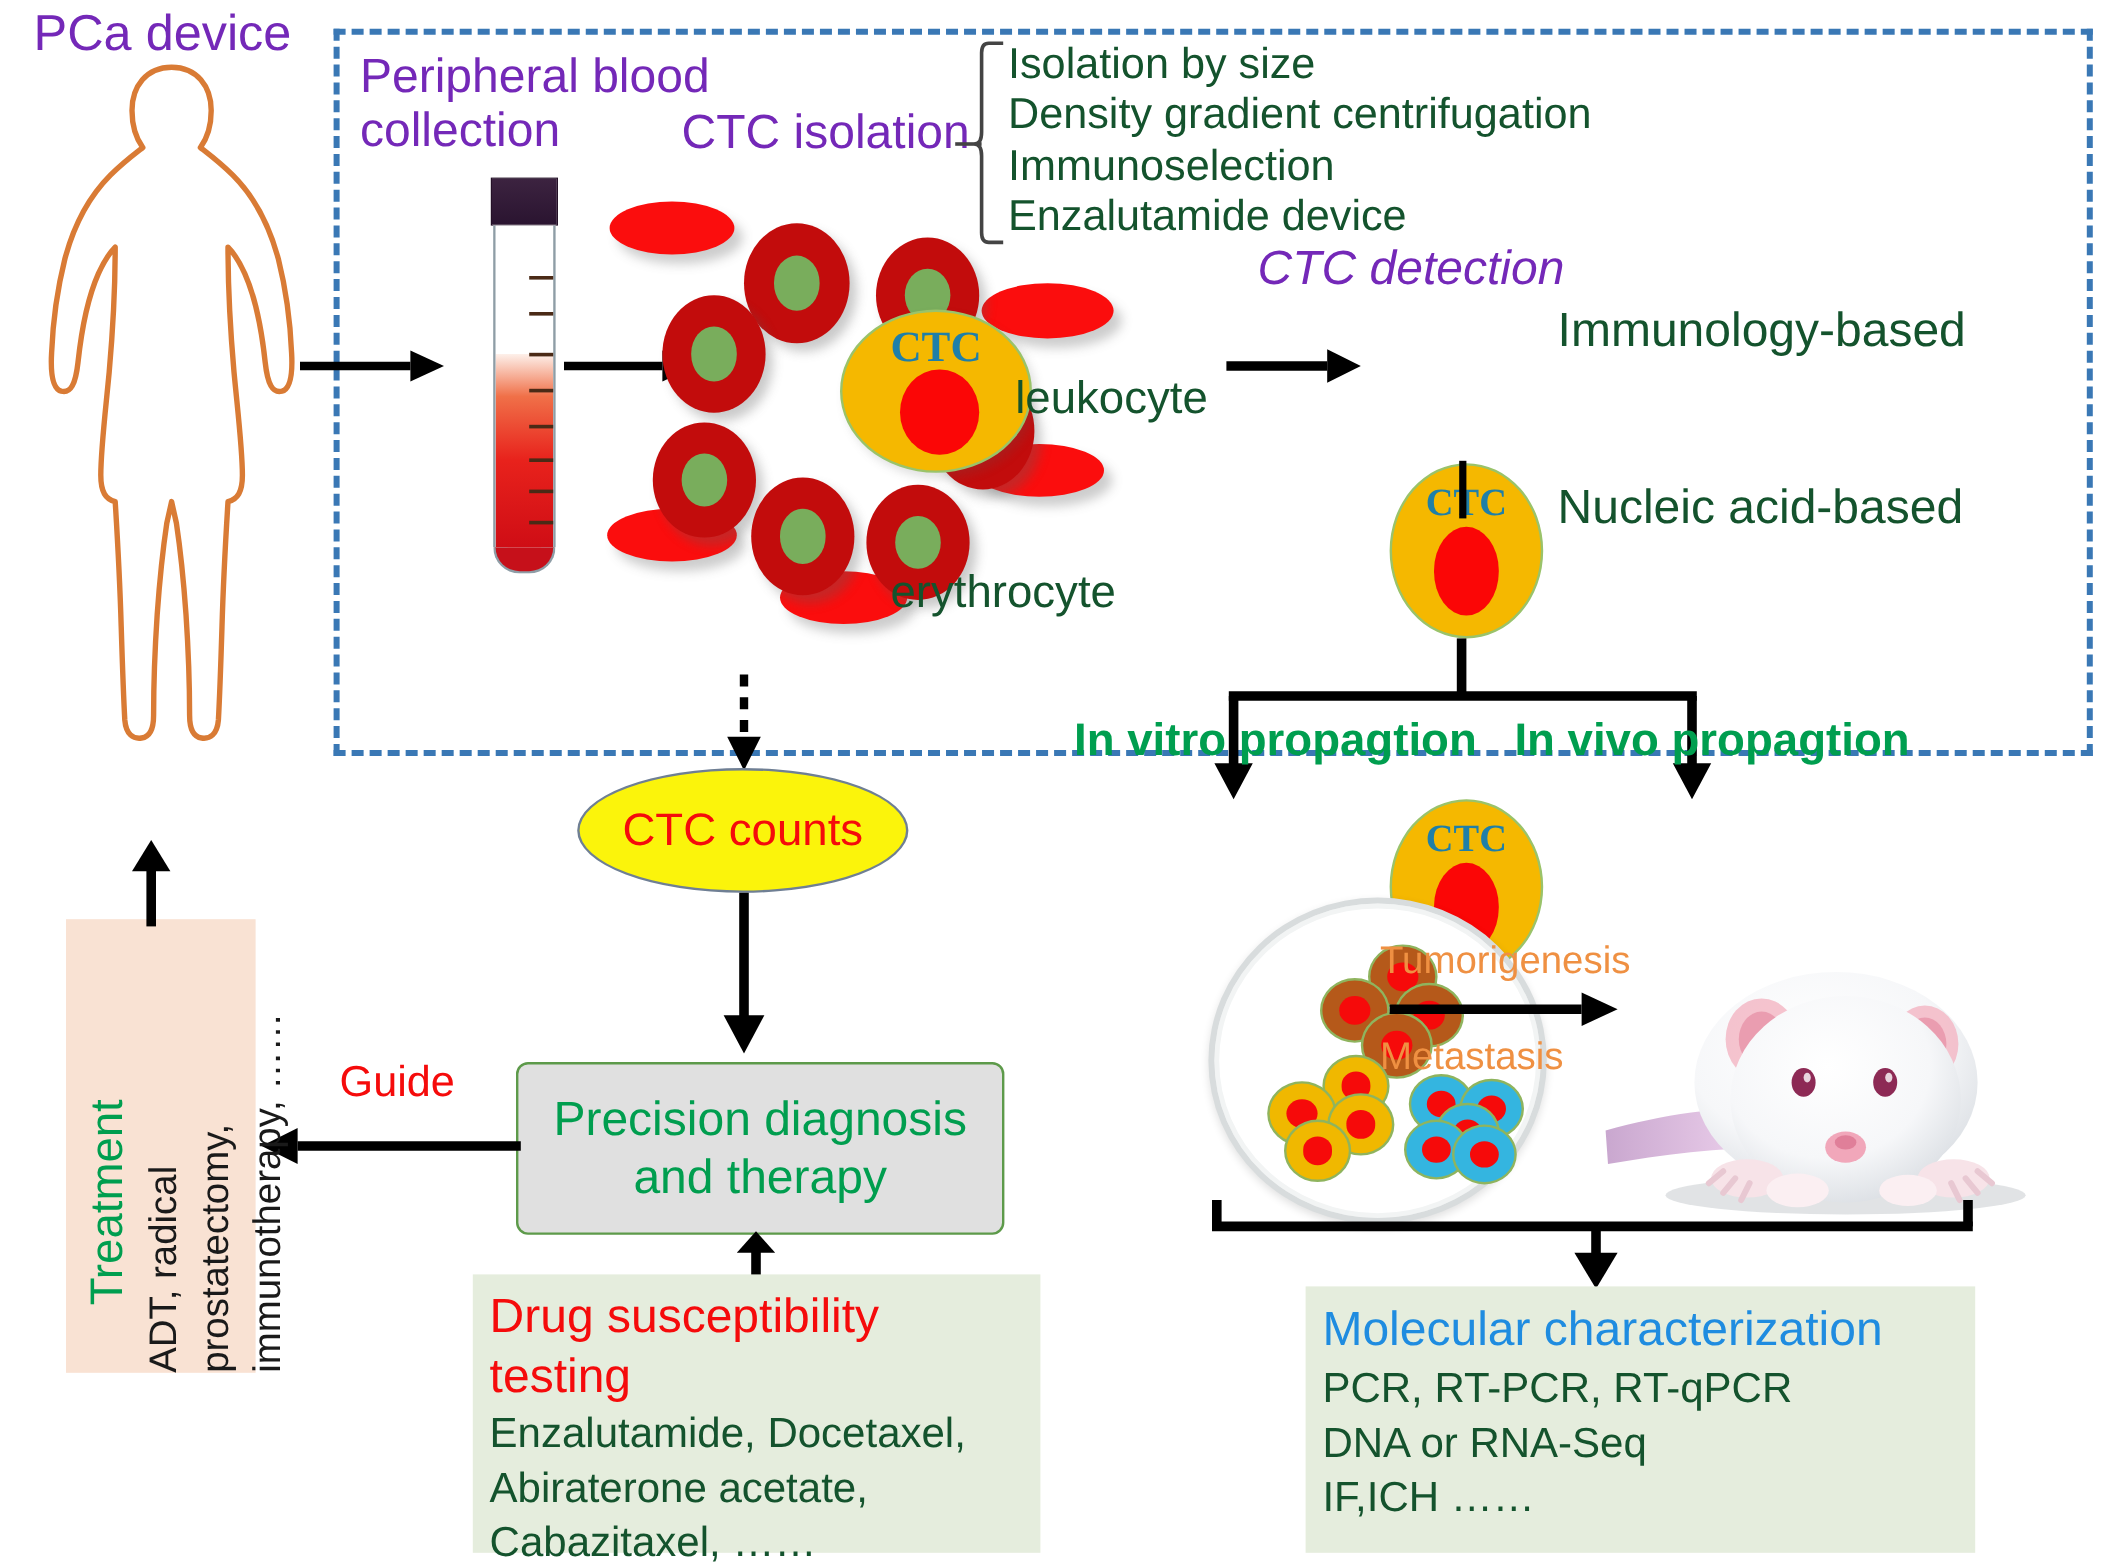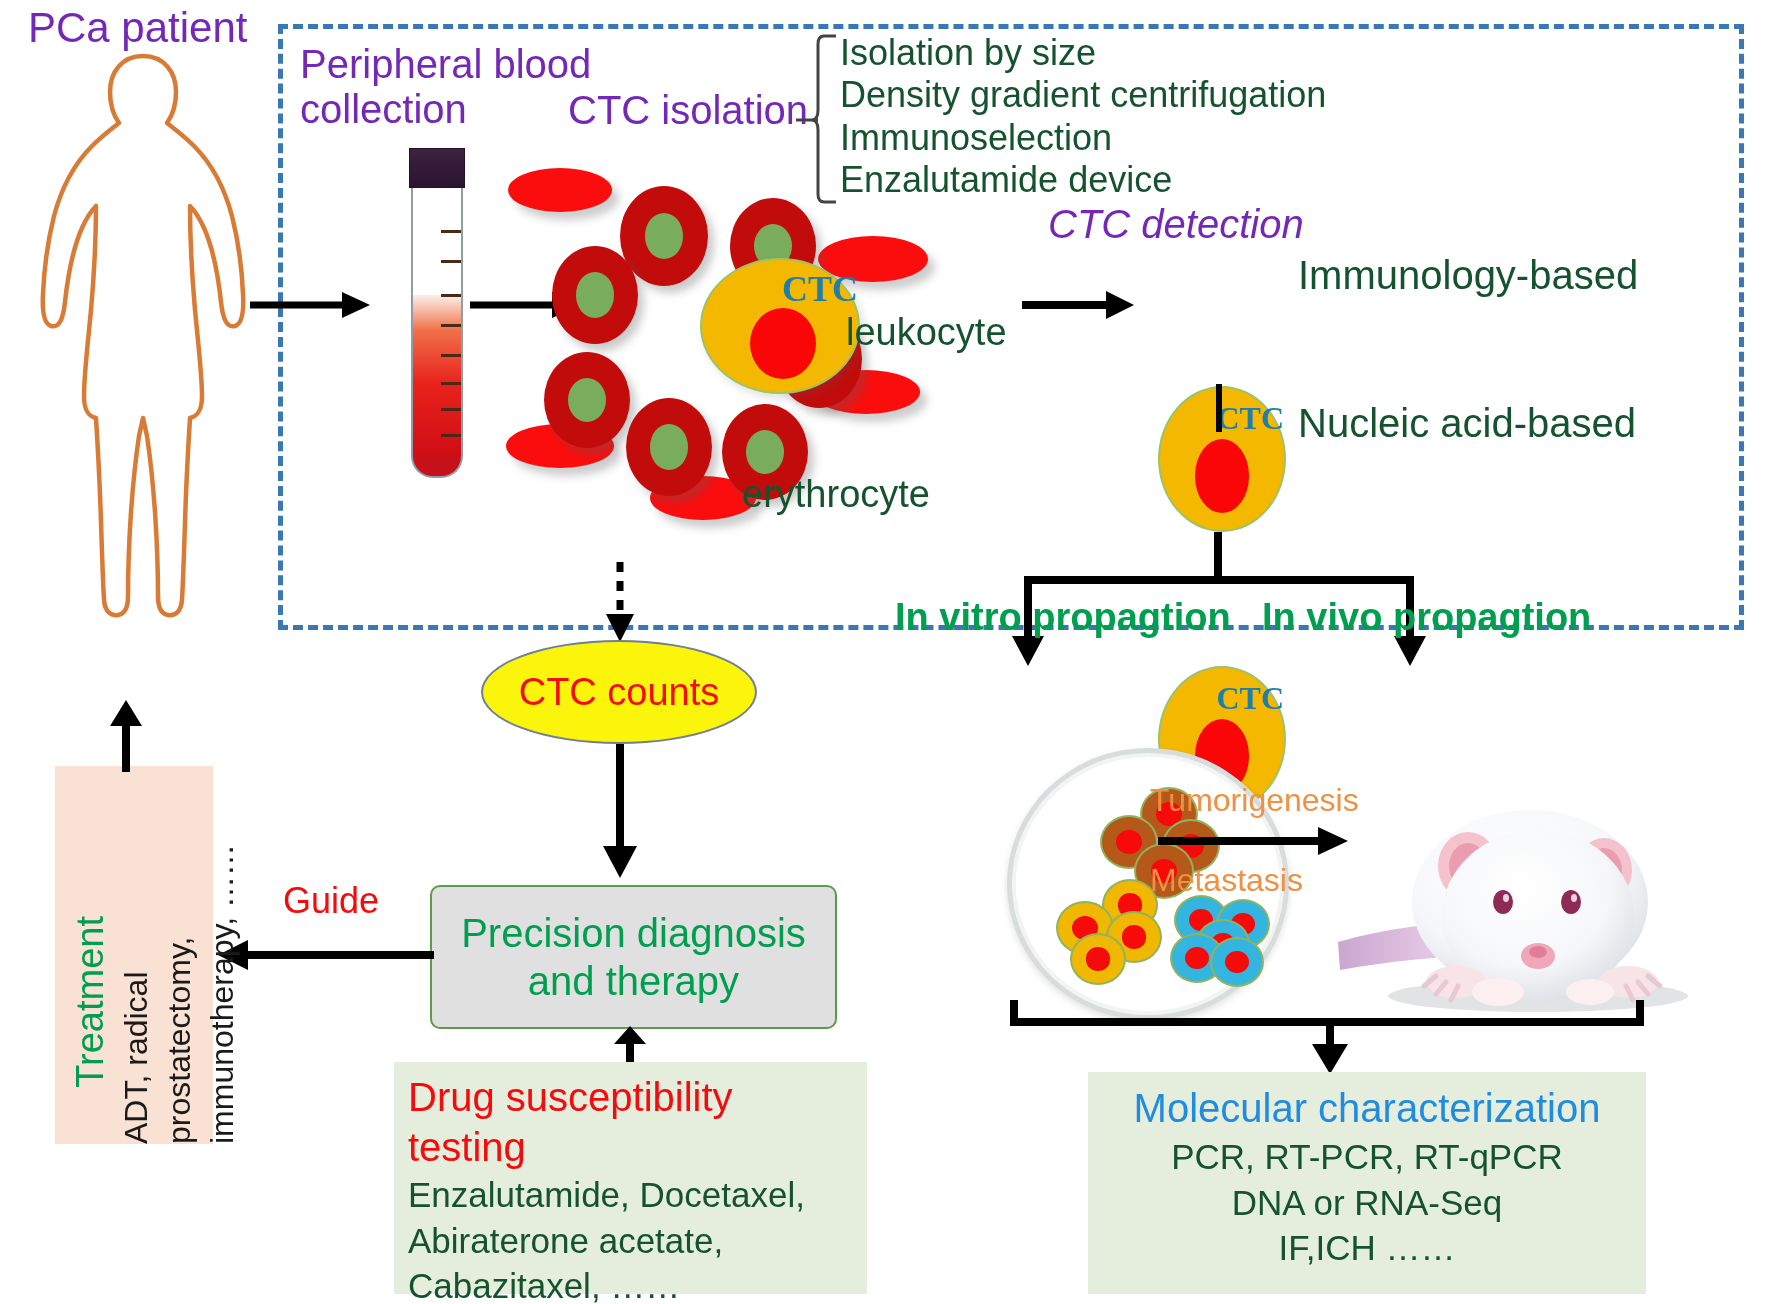--- a/index.html
+++ b/index.html
@@ -111,21 +111,21 @@
     position: relative;
   }
   .ctc-cell .ctc-nuc {
     position: absolute;
     border-radius: 50%;
     background: #fb0606;
   }
   .ctc-cell .ctc-word {
     position: absolute;
     width: 100%;
-    text-align: right;
+    text-align: center;
     font-family: "Liberation Serif", serif;
     color: #1f7fa8;
     font-weight: 600;
   }
 
   
   #treatment-box {
     left: 55px; top: 766px;
     width: 158px; height: 378px;
     background: #f9e2d3;
@@ -157,21 +157,21 @@
     background: #e5eddd;
     padding: 10px 14px;
     box-sizing: border-box;
   }
   #molecular-box {
     left: 1088px; top: 1072px;
     width: 558px; height: 222px;
     background: #e5eddd;
     padding: 10px 14px;
     box-sizing: border-box;
-    text-align: center;
+    text-align: left;
   }
 
   
   #petri {
     left: 1007px; top: 748px;
     width: 272px; height: 262px;
     border-radius: 50%;
     border: 5px solid #d8dcdd;
     box-shadow: inset 0 0 0 4px #f2f4f4, 0 3px 7px rgba(0,0,0,0.12);
     background: #ffffff;
@@ -195,21 +195,21 @@
 
   svg { overflow: visible; }
 </style>
 </head>
 <body>
 
 <div id="page">
 
   <div class="abs" id="dashed-box"></div>
 
-  <div class="abs purple-label" style="left:28px; top:4px; font-size:42px;">PCa patient</div>
+  <div class="abs purple-label" style="left:28px; top:4px; font-size:42px;">PCa device</div>
 
   <svg class="abs" id="patient-svg" width="250" height="580" viewBox="0 0 250 580" aria-hidden="true">
     <path d="M125 12 C104 12 92 28 92 48 C92 62 96 72 101 79 C92 86 84 92 74 102
              C58 118 44 142 36 172 C30 196 26 226 25 250 C24 268 26 280 33 282
              C41 284 45 276 47 258 C50 230 56 202 64 184 C69 173 74 166 78 162
              C78 196 76 232 73 266 C70 298 66 330 66 352 C66 366 70 372 78 374
              C80 406 82 444 83 478 C84 510 85 538 86 556 C87 568 93 572 100 571
              C107 570 110 564 110 552 C110 528 111 498 113 468 C115 440 118 412 121 392
              L125 374 L129 392 C132 412 135 440 137 468 C139 498 140 528 140 552
              C140 564 143 570 150 571 C157 572 163 568 164 556 C165 538 166 510 167 478

